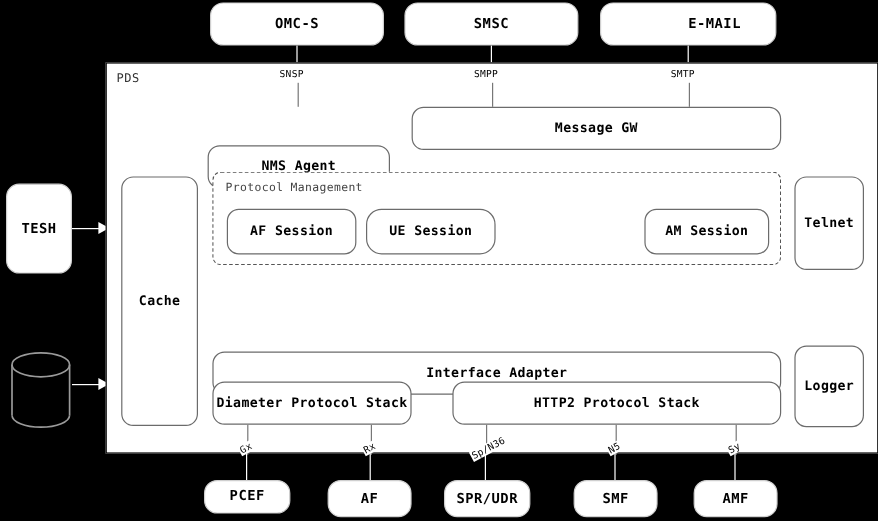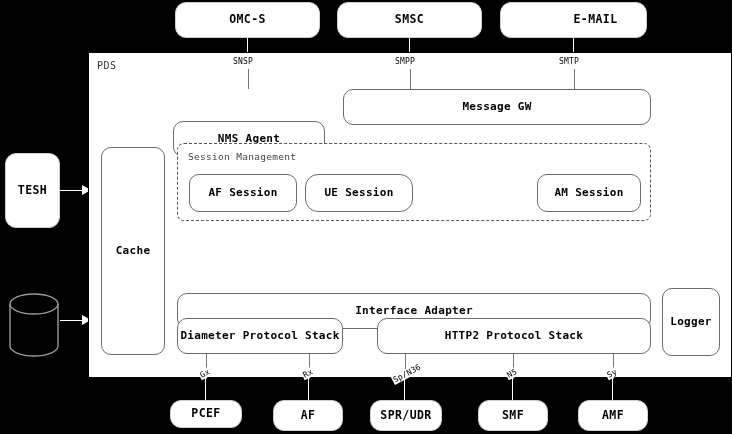--- a/index.html
+++ b/index.html
@@ -169,26 +169,29 @@
       <span>NMS Agent</span>
     </div>
     <div class="box inner-box" style="left:254px; top:36px; width:308px; height:36px;justify-content:center;">
       <span>Message GW</span>
     </div>
 
     <div class="box inner-box" style="left:12px; top:94px; width:64px; height:208px;">
       <span>Cache</span>
     </div>
 
+    <div class="box inner-box" style="left:573px; top:94px; width:58px; height:78px;">
+      <span>Telnet</span>
+    </div>
     <div class="box inner-box" style="left:573px; top:235px; width:58px; height:68px;">
       <span>Logger</span>
     </div>
 
     <div class="sess-group" style="left:88px; top:90px; width:474px; height:78px;">
-      <span class="sess-title">Session Management</span>
+      <span class="sess-title">Protocol Management</span>
       <div class="box inner-box" style="left:11px; top:30px; width:108px; height:38px;">
         <span>AF Session</span>
       </div>
       <div class="box inner-box" style="left:127px; top:30px; width:108px; height:38px;border-radius:13px;">
         <span>UE Session</span>
       </div>
       <div class="box inner-box" style="left:359px; top:30px; width:104px; height:38px;">
         <span>AM Session</span>
       </div>
     </div>

